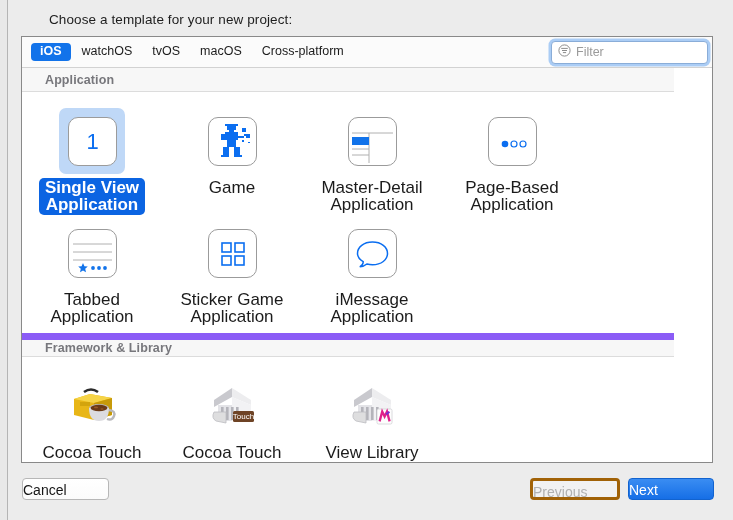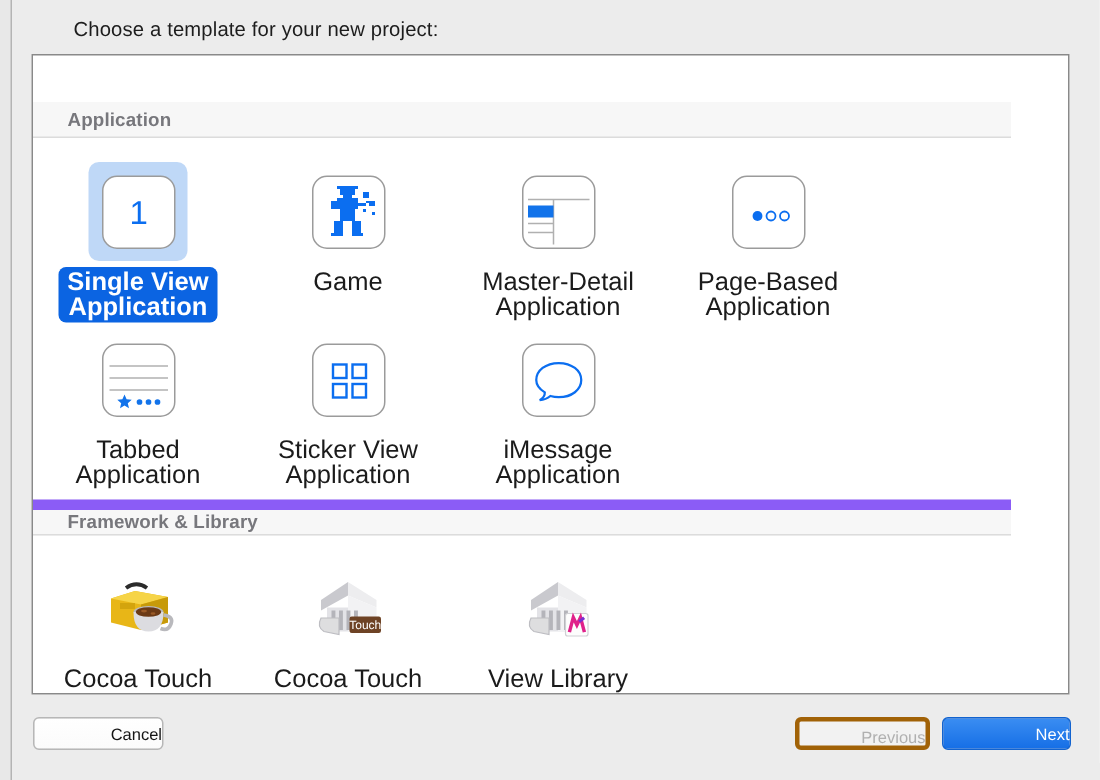--- a/index.html
+++ b/index.html
@@ -185,26 +185,25 @@
     color: #ffffff;
     font-weight: bold;
   }
 
   
   #footer { position: absolute; left: 0; top: 470px; width: 733px; height: 50px; }
   .btn {
     position: absolute;
     height: 22px;
     border-radius: 4px;
-    font-size: 11px;
+    font-size: 14px;
     line-height: 22px;
-    text-align: right;
+    text-align: left;
     box-sizing: border-box;
     font-family: "Liberation Sans", sans-serif;
-    padding-left: 24px;
   }
   #cancel-button {
     left: 22px; top: 8px; width: 87px;
     background: linear-gradient(#ffffff, #fbfbfb);
     border: 1px solid #b7b7b7;
     color: #151515;
   }
   #previous-button {
     left: 530px; top: 8px; width: 90px;
     background: #f2f2f2;
@@ -222,20 +221,41 @@
 <body>
 
 <div id="window">
 
   <div id="window-left-edge"></div>
 
   <div id="prompt">Choose a template for your new project:</div>
 
   <div id="panel">
 
+    <div id="tabbar">
+      <div id="tabs">
+        <div class="tab selected">iOS</div>
+        <div class="tab">watchOS</div>
+        <div class="tab">tvOS</div>
+        <div class="tab">macOS</div>
+        <div class="tab">Cross-platform</div>
+      </div>
+
+      <div id="filter-wrap">
+        <span id="filter-icon">
+          <svg width="13" height="13" viewBox="0 0 13 13">
+            <circle cx="6.5" cy="6.5" r="5.6" fill="none" stroke="#8d8d8d" stroke-width="1"></circle>
+            <line x1="3.2" y1="4.4" x2="9.8" y2="4.4" stroke="#8d8d8d" stroke-width="1"></line>
+            <line x1="4.0" y1="6.5" x2="9.0" y2="6.5" stroke="#8d8d8d" stroke-width="1"></line>
+            <line x1="4.9" y1="8.6" x2="8.1" y2="8.6" stroke="#8d8d8d" stroke-width="1"></line>
+          </svg>
+        </span>
+        <input id="filter-input" type="text" placeholder="Filter" style="">
+      </div>
+    </div>
 
     <div id="body-scroll">
 
       <div class="section-header">
         <span class="title">Application</span>
       </div>
 
       <div class="grid">
 
         <div class="cell selected">
@@ -330,21 +350,21 @@
           <div class="icon-box">
             <div class="glyph-frame">
               <svg width="47" height="47" viewBox="0 0 47 47">
                 <rect x="13" y="13" width="9" height="9" fill="none" stroke="#0b6ef0" stroke-width="1.6"></rect>
                 <rect x="26" y="13" width="9" height="9" fill="none" stroke="#0b6ef0" stroke-width="1.6"></rect>
                 <rect x="13" y="26" width="9" height="9" fill="none" stroke="#0b6ef0" stroke-width="1.6"></rect>
                 <rect x="26" y="26" width="9" height="9" fill="none" stroke="#0b6ef0" stroke-width="1.6"></rect>
               </svg>
             </div>
           </div>
-          <div class="cell-label" style="white-space:pre-line">Sticker View
+          <div class="cell-label" style="white-space:pre-line">Sticker Game
 Application</div>
         </div>
 
         <div class="cell">
           <div class="icon-box">
             <div class="glyph-frame">
               <svg width="47" height="47" viewBox="0 0 47 47">
                 <path d="M23.5 12 C32.2 12 38.5 17 38.5 23.4 C38.5 29.8 32.2 34.8 23.5 34.8
                          C21.5 34.8 19.6 34.5 17.9 34.0 C15.9 35.7 13.2 36.6 10.8 36.8
                          C13.2 35.4 14.3 33.3 14.2 31.6 C10.8 29.6 8.5 26.7 8.5 23.4

